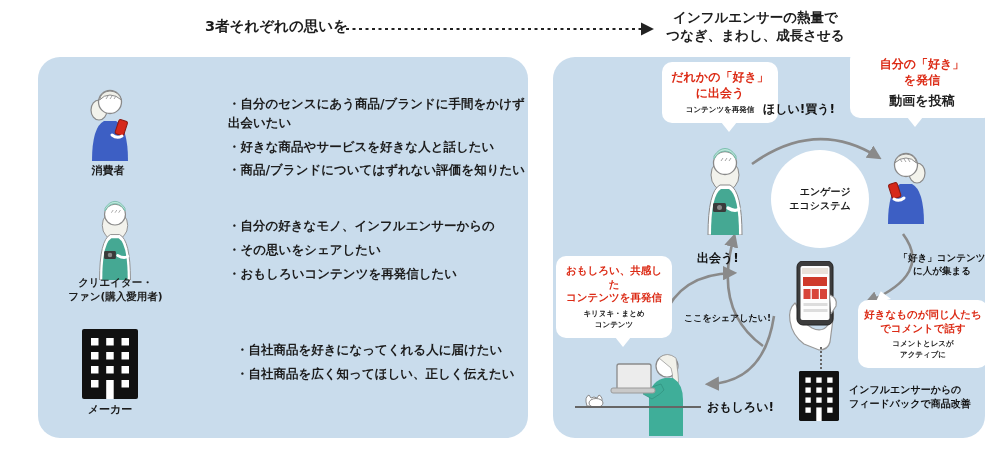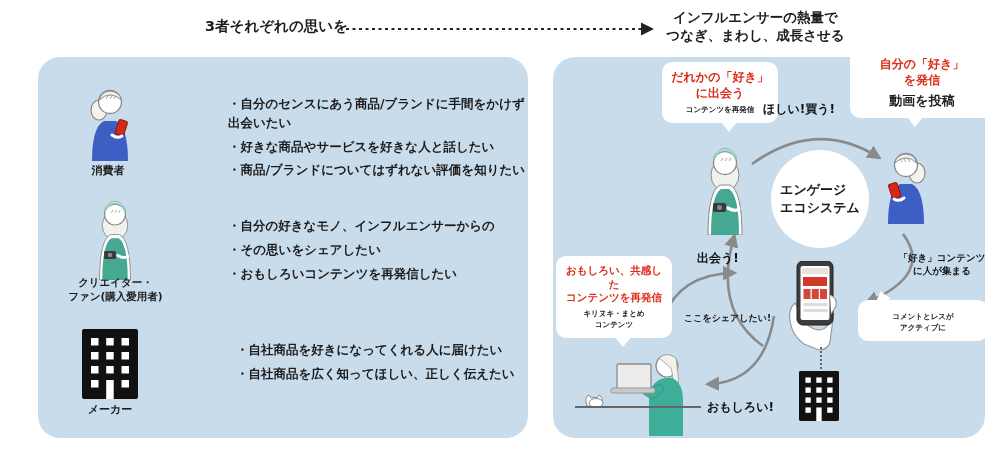--- a/index.html
+++ b/index.html
@@ -44,21 +44,21 @@
   .lbl { position:absolute; z-index:4; color:#111; }
   #lbl-want   { left:763px; top:101px; font-size:12px; }
   #lbl-gather { left:886px; top:252px; width:112px; font-size:9.5px; text-align:center; line-height:1.35; }
   #lbl-meet   { left:697px; top:250px; font-size:12px; }
   #lbl-share  { left:684px; top:312px; font-size:9px; }
   #lbl-fun    { left:707px; top:399px; font-size:12px; }
   #lbl-feedback { left:849px; top:383px; width:140px; font-size:10px; line-height:1.35; }
 
   #center-circle { position:absolute; left:771px; top:150px; width:98px; height:98px;
        background:#fff; border-radius:50%; display:flex; align-items:center; justify-content:center;
-       text-align:left; font-size:13px; line-height:1.4; z-index:3; }
+       text-align:right; font-size:10px; line-height:1.4; z-index:3; }
 
   .icon { position:absolute; z-index:3; }
   .flip { transform:scaleX(-1); }
   #dotted-connector { position:absolute; left:820px; top:347px; height:22px; width:0;
        border-left:2.5px dotted #666; z-index:3; }
   #cycle-arrows { position:absolute; left:0; top:0; z-index:2; pointer-events:none; }
 </style>
 </head>
 <body>
 
@@ -158,36 +158,40 @@
     <div class="title preline">だれかの「好き」
 に出会う</div>
     <div class="sub preline">コンテンツを再発信</div>
   </div>
   <div id="bubble-broadcast" class="bubble tail-down" style="--tx:45%;">
     <div class="title preline">自分の「好き」
 を発信</div>
     <div class="sub preline">動画を投稿</div>
   </div>
   <div id="bubble-comment" class="bubble tail-up">
+    <div class="title preline">好きなものが同じ人たち
+でコメントで話す</div>
     <div class="sub preline">コメントとレスが
 アクティブに</div>
   </div>
   <div id="bubble-reshare" class="bubble tail-down" style="--tx:58%;">
     <div class="title preline">おもしろい、共感した
 コンテンツを再発信</div>
     <div class="sub preline">キリヌキ・まとめ
 コンテンツ</div>
   </div>
 
   <div id="lbl-want" class="lbl">ほしい!買う!</div>
   <div id="lbl-gather" class="lbl preline">「好き」コンテンツ
 に人が集まる</div>
   <div id="lbl-meet" class="lbl">出会う!</div>
   <div id="lbl-share" class="lbl">ここをシェアしたい!</div>
   <div id="lbl-fun" class="lbl">おもしろい!</div>
+  <div id="lbl-feedback" class="lbl preline">インフルエンサーからの
+フィードバックで商品改善</div>
 
   <div id="center-circle">
     <span class="preline">エンゲージ
 エコシステム</span>
   </div>
 
   <svg class="icon" style="left:694px; top:147px;" width="62" height="88" viewBox="0 0 62 88">
     <ellipse cx="31" cy="28" rx="14" ry="16" fill="#f2f2ec" stroke="#8a8a8a" stroke-width="1"></ellipse>
     <circle cx="31" cy="16" r="11.5" fill="#fff" stroke="#8a8a8a" stroke-width="1.3"></circle>
     <path d="M20 12 Q24 4 31 4 Q38 4 42 12 L42 9 Q37 1.5 31 1.5 Q25 1.5 20 9 Z" fill="#bfe8dc" stroke="#7bbfae" stroke-width="1"></path>

